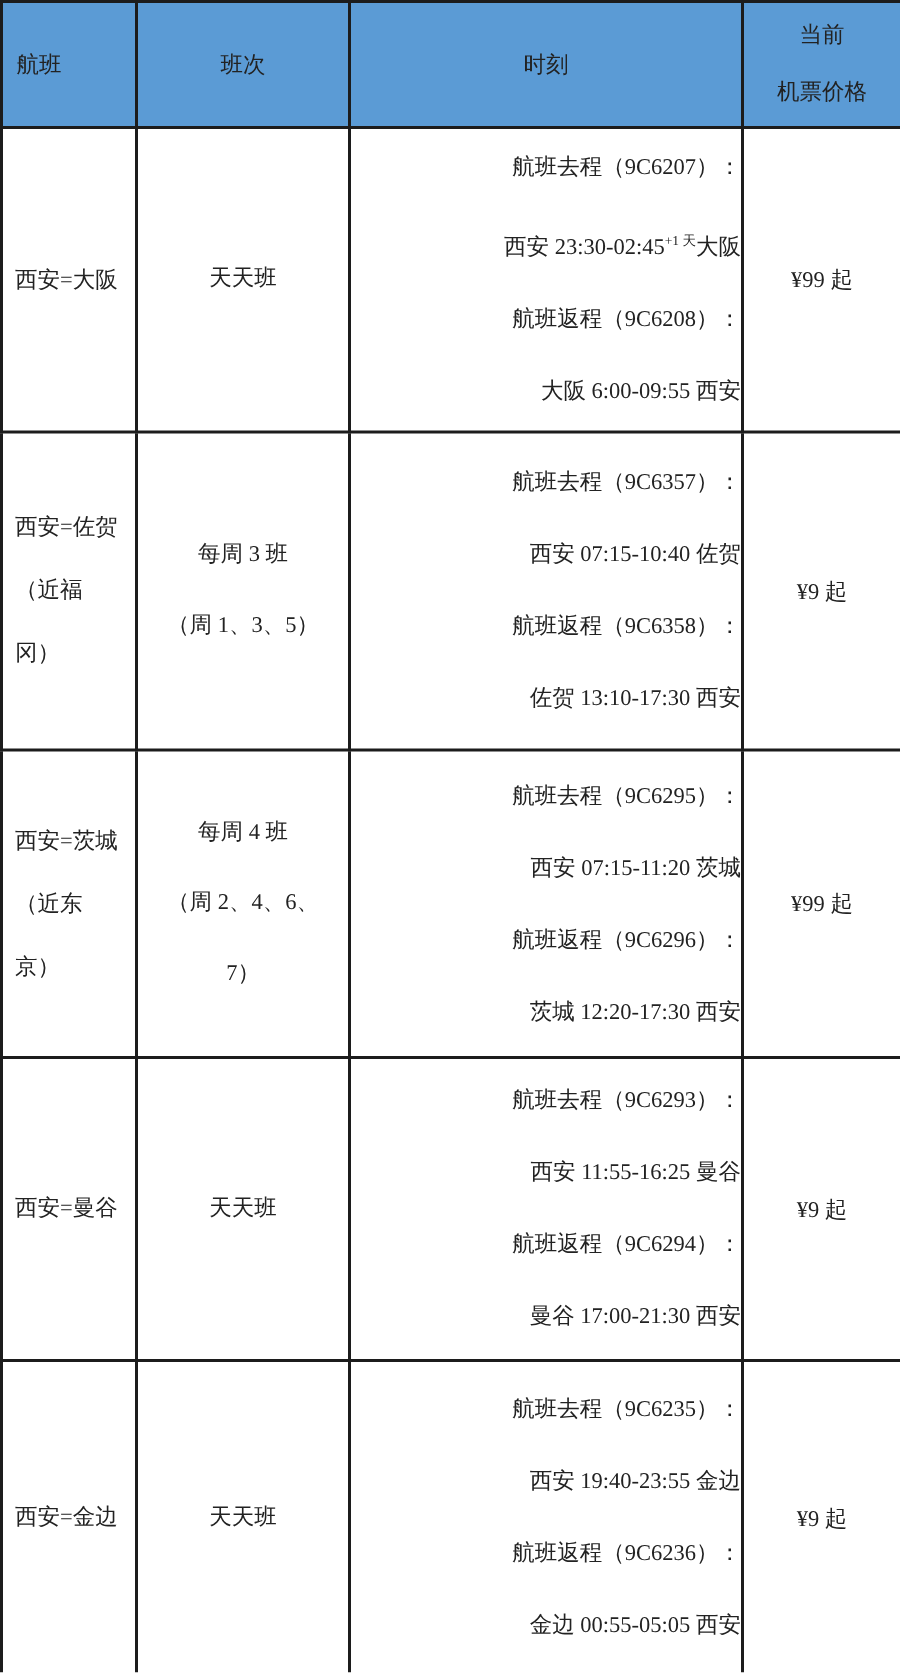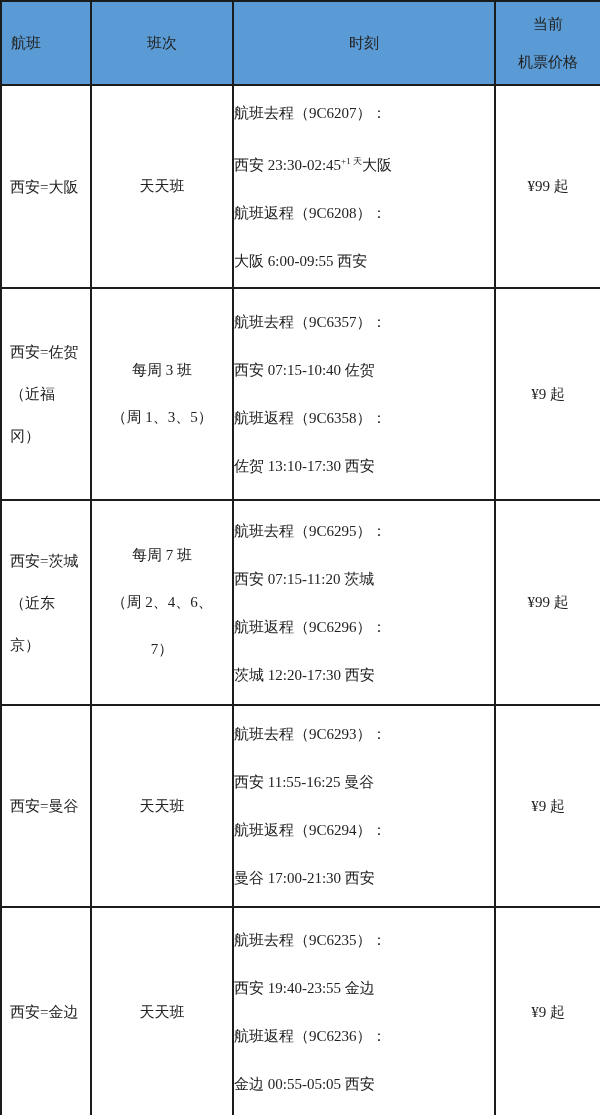--- a/index.html
+++ b/index.html
@@ -42,21 +42,21 @@
     text-align:left;
     padding-left:8px;
     line-height:42px;
   }
   td.cell-freq{
     text-align:center;
     line-height:47px;
     margin-top:42px;
   }
   td.cell-schedule{
-    text-align:left;
+    text-align:right;
     line-height:48px;
   }
   td.cell-price{
     text-align:center;
   }
   .sup-mark{
     font-size:9px;
     vertical-align:6px;
     letter-spacing:0;
     margin-top:20px;
@@ -118,21 +118,21 @@
           </td>
           <td class="cell-price">¥9 起</td>
         </tr>
         <tr style="height: 205px;">
           <td class="cell-flight">
             <div>西安=茨城</div>
             <div>（近东</div>
             <div>京）</div>
           </td>
           <td class="cell-freq">
-            <div>每周 7 班</div>
+            <div>每周 4 班</div>
             <div>（周 2、4、6、</div>
             <div>7）</div>
           </td>
           <td class="cell-schedule">
             <div>航班去程（9C6295）：</div>
             <div>西安 07:15-11:20 茨城</div>
             <div>航班返程（9C6296）：</div>
             <div>茨城 12:20-17:30 西安</div>
           </td>
           <td class="cell-price">¥99 起</td>

